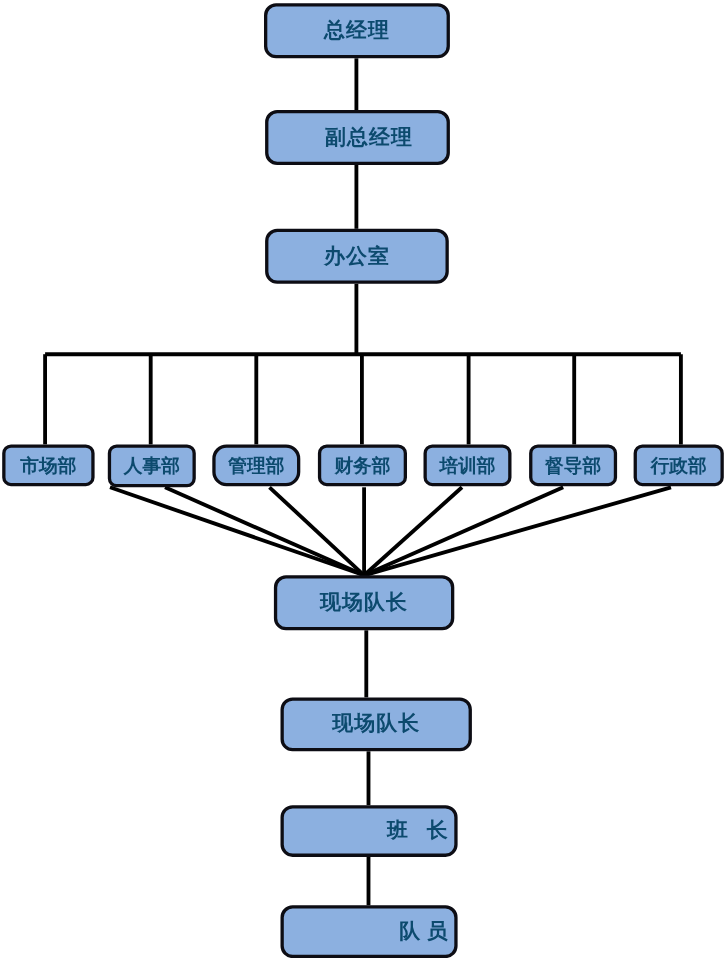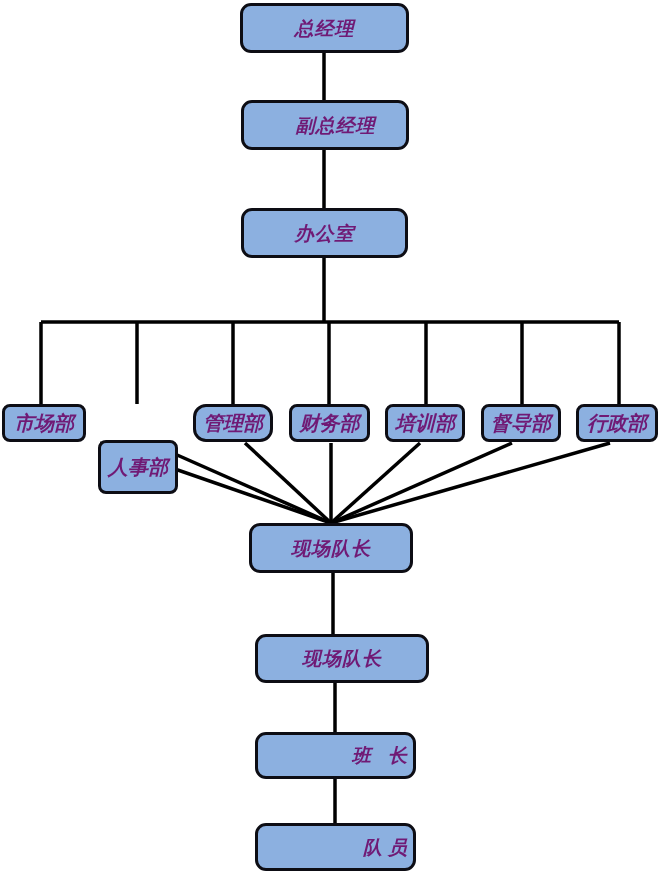--- a/index.html
+++ b/index.html
@@ -28,34 +28,33 @@
   }
   .node {
     position: absolute;
     box-sizing: border-box;
     background: #8CB0E0;
     border: 3px solid #0d0d14;
     border-radius: 9px;
     display: flex;
     align-items: center;
     justify-content: center;
-    color: #701a75;
+    color: #0c4a6e;
     font-weight: bold;
     letter-spacing: 1px;
     text-align: center;
     line-height: 1;
     z-index: 5;
-    font-style: italic;
   }
   .node.level-main {
     font-size: 19px;
     border-radius: 11px;
   }
   .node.level-dept {
-    font-size: 20px;
+    font-size: 17px;
     border-radius: 8px;
     border-width: 3px;
     letter-spacing: 0px;
   }
   .node.spaced {
     letter-spacing: 6px;
     text-indent: 6px;
     justify-content: flex-end;
   }
 </style>
@@ -94,21 +93,21 @@
       </div>
       <div class="node level-main" style="left: 241px; top: 100px; width: 168px; height: 50px; background: rgb(140, 176, 224); border-color: rgb(13, 13, 20); padding-left: 21px;">
         <span>副总经理</span>
       </div>
       <div class="node level-main" style="left: 241px; top: 208px; width: 167px; height: 50px; background: rgb(140, 176, 224); border-color: rgb(13, 13, 20); text-align: center;">
         <span>办公室</span>
       </div>
       <div class="node level-dept" style="left: 2px; top: 404px; width: 84px; height: 38px; background: rgb(140, 176, 224); border-color: rgb(13, 13, 20);">
         <span>市场部</span>
       </div>
-      <div class="node level-dept" style="left: 98px; top: 404px; width: 80px; height: 54px; background: rgb(140, 176, 224); border-color: rgb(13, 13, 20); margin-top: 36px;">
+      <div class="node level-dept" style="left: 98px; top: 404px; width: 80px; height: 39px; background: rgb(140, 176, 224); border-color: rgb(13, 13, 20);">
         <span>人事部</span>
       </div>
       <div class="node level-dept" style="left: 193px; top: 404px; width: 80px; height: 38px; background: rgb(140, 176, 224); border-color: rgb(13, 13, 20); border-radius: 13px;">
         <span>管理部</span>
       </div>
       <div class="node level-dept" style="left: 289px; top: 404px; width: 81px; height: 38px; background: rgb(140, 176, 224); border-color: rgb(13, 13, 20);">
         <span>财务部</span>
       </div>
       <div class="node level-dept" style="left: 385px; top: 404px; width: 80px; height: 38px; background: rgb(140, 176, 224); border-color: rgb(13, 13, 20);">
         <span>培训部</span>

